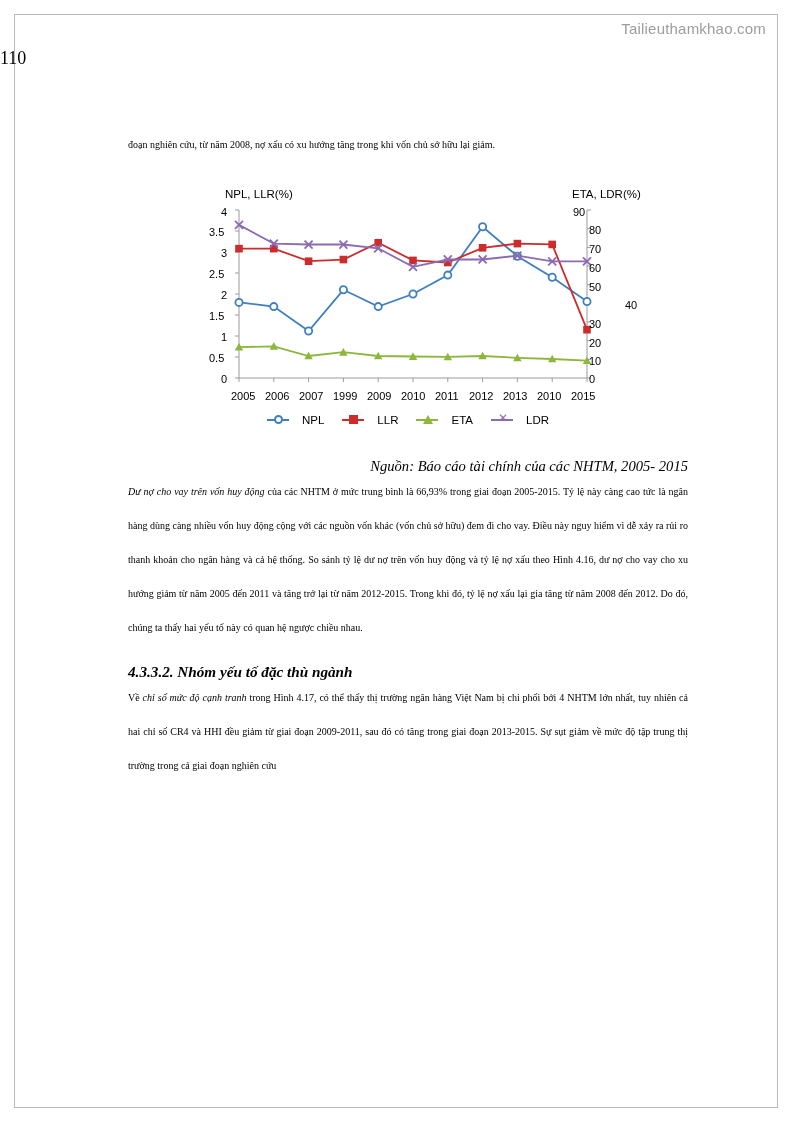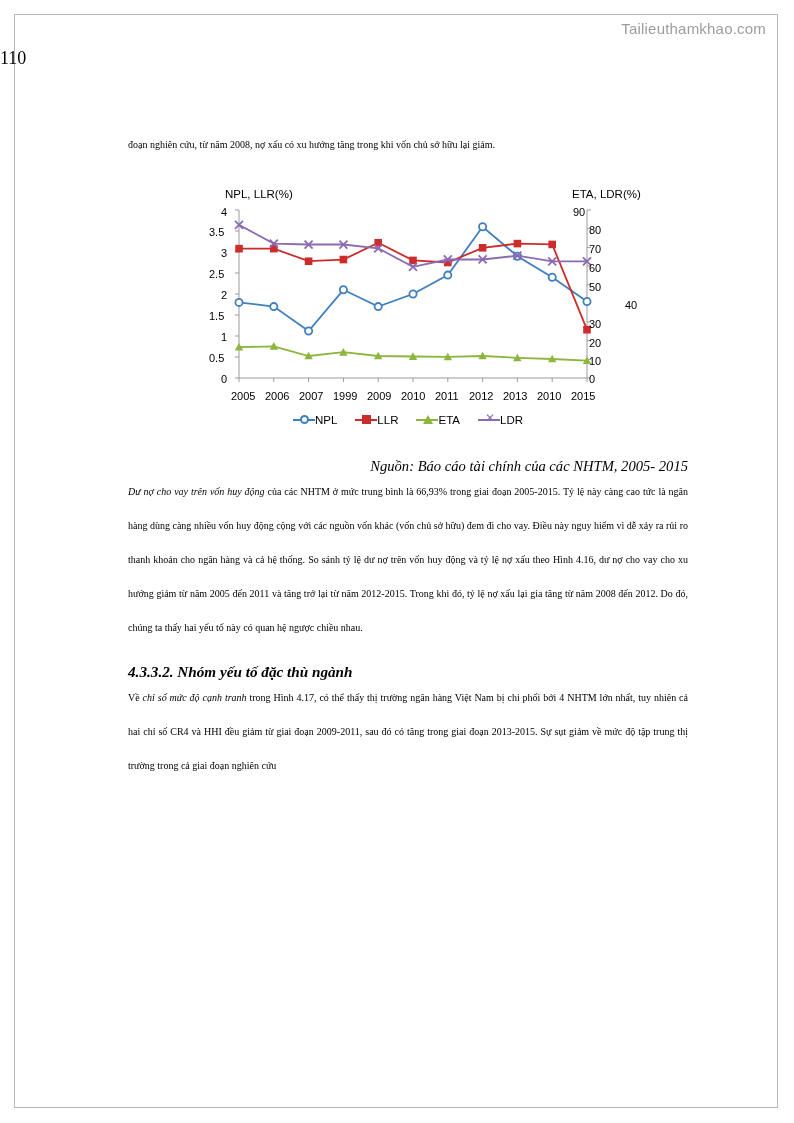--- a/index.html
+++ b/index.html
@@ -88,21 +88,21 @@
   }
   .legend {
     position:absolute;
     left:0; top:232px; width:470px;
     display:flex;
     justify-content:center;
     gap:18px;
     font-family:"Liberation Sans", sans-serif;
     font-size:11.5px;
   }
-  .legend-item { display:flex; align-items:center; gap:0; }
+  .legend-item { display:flex; align-items:center; gap:13px; }
   .lg-line { display:inline-block; width:22px; height:2px; position:relative; }
   .lg-mark { position:absolute; left:7px; top:-4px; width:9px; height:9px; }
 </style>
 </head>
 <body>
 
 <div class="page-border"></div>
 
 <div class="watermark">Tailieuthamkhao.com</div>
 <div class="page-number">110</div>

